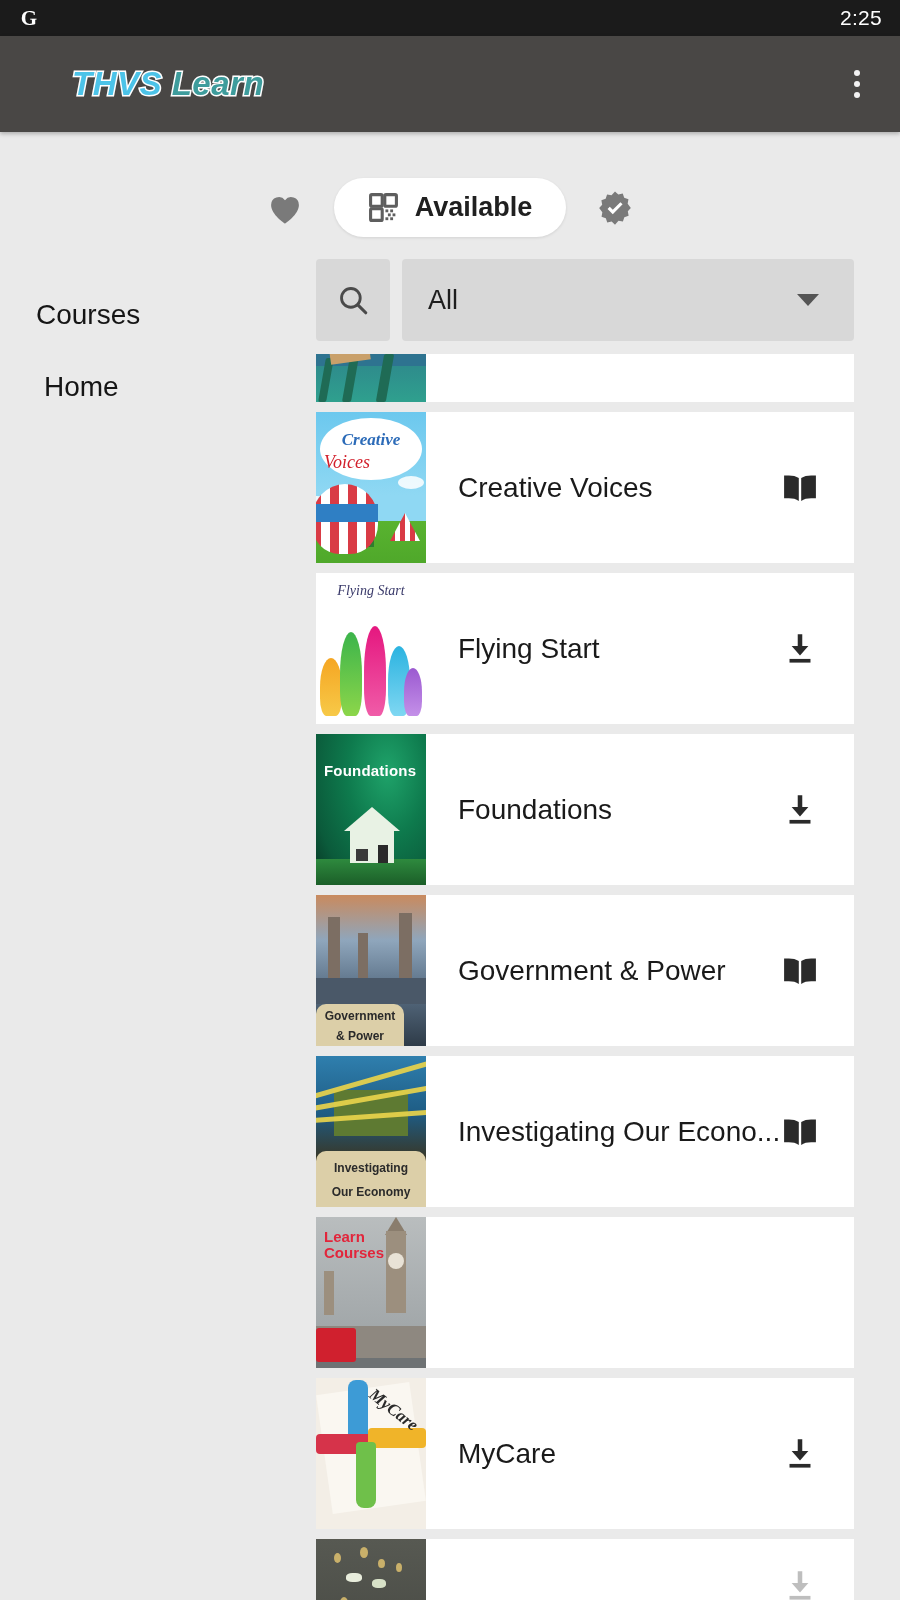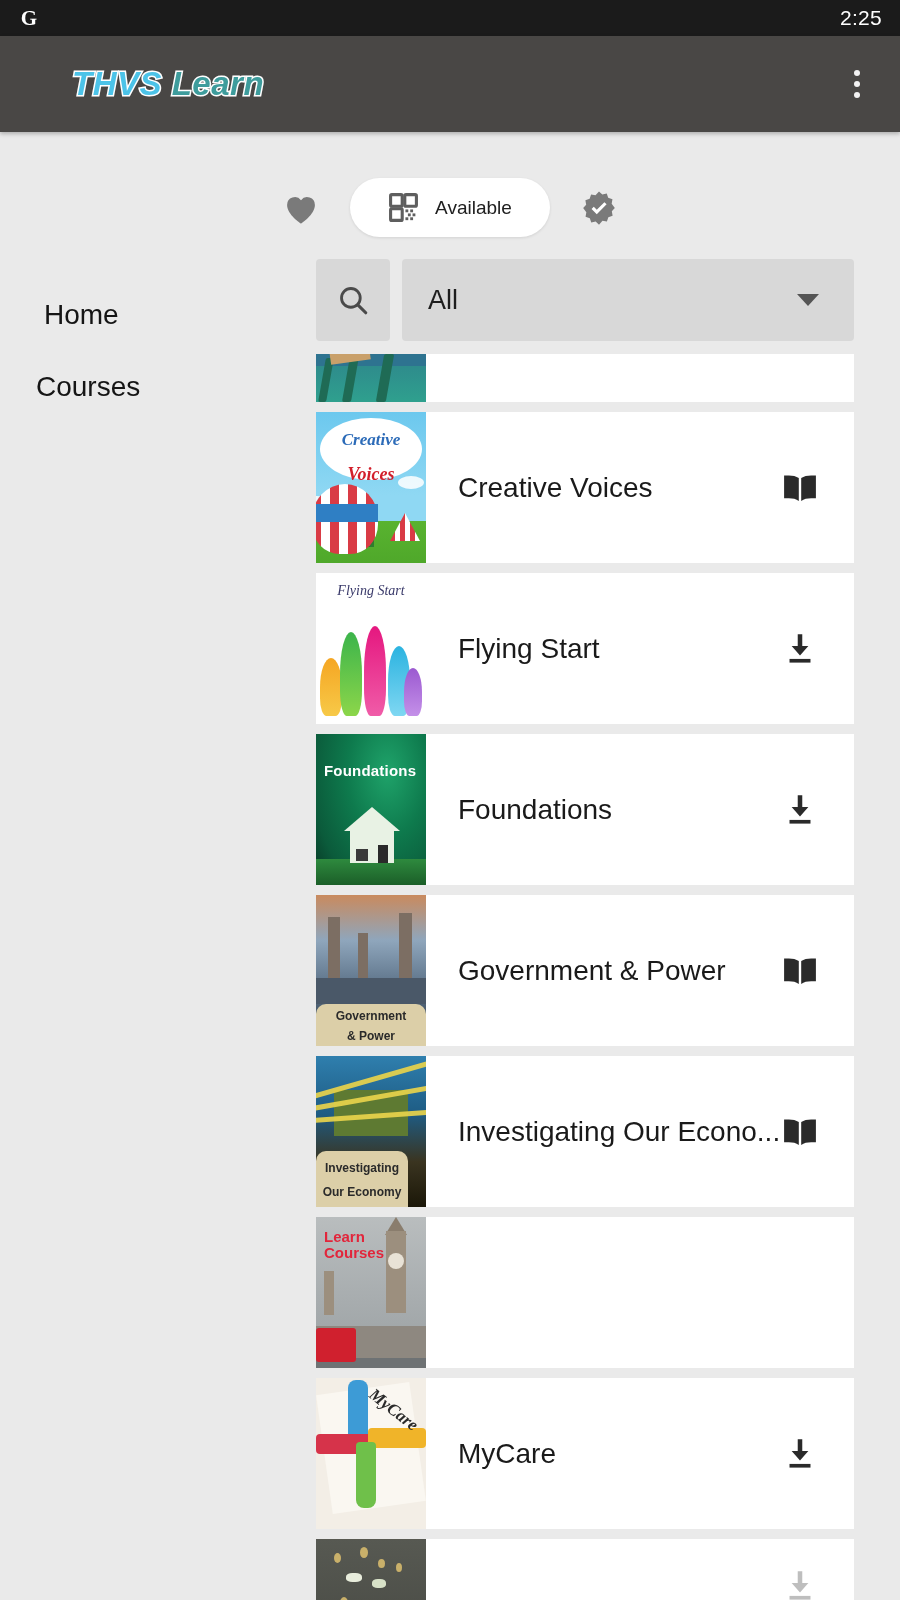--- a/index.html
+++ b/index.html
@@ -47,21 +47,21 @@
     gap:26px; padding:46px 0 22px 0;
   }
   .seg-icon{ width:46px;height:46px;display:flex;align-items:center;justify-content:center;cursor:pointer; }
   .seg-pill{
     display:flex;align-items:center;gap:16px;
     background:#fff;border-radius:32px;
     padding:14px 34px; cursor:pointer;
     box-shadow:0 1px 3px rgba(0,0,0,.10);
     min-width:200px; justify-content:center;
   }
-  .seg-pill .lbl{ font-size:19px;color:#202020; }
+  .seg-pill .lbl{ font-size:27px;color:#202020;font-weight:bold; }
 
   
   .content{ display:flex; align-items:flex-start; }
 
   
   .sidebar{ width:308px; flex:0 0 308px; padding-top:20px; position:relative; }
   .nav-item{
     display:flex; align-items:center;
     height:72px; padding-left:44px;
     font-size:28px; color:#151515; cursor:pointer; position:relative;
@@ -111,21 +111,21 @@
   .art{ position:absolute; inset:0; }
 
   
   .art-ski{ background:linear-gradient(#2E7390 0%,#2E7390 26%,#2E8C8C 26%,#2FA08E 100%); }
   .art-ski .sk{ position:absolute;background:#1F6B55;border-radius:2px;transform:skewX(-10deg); }
 
   
   .art-cv{ background:linear-gradient(#6CC8EE 0%,#8FD8F3 55%,#8FD8F3 72%,#59B330 72%,#4FA82A 100%); }
   .cloud{ position:absolute;background:#fff;border-radius:50%; }
   .cv-txt1{ position:absolute;top:18px;left:8px;width:94px;text-align:center;font-size:17px;font-weight:bold;color:#2C6BB8;font-family:"Liberation Serif",serif;font-style:italic;z-index:3; }
-  .cv-txt2{ position:absolute;top:40px;left:8px;width:94px;text-align:center;font-size:18px;font-weight:bold;color:#D21F2B;font-family:"Liberation Serif",serif;font-style:italic;z-index:3;margin-top:12px; }
+  .cv-txt2{ position:absolute;top:40px;left:8px;width:94px;text-align:left;font-size:18px;font-weight:normal;color:#D21F2B;font-family:"Liberation Serif",serif;font-style:italic;z-index:3; }
   .balloon{ position:absolute;left:-4px;top:72px;width:66px;height:70px;border-radius:50% 50% 42% 42%;
     background:repeating-linear-gradient(90deg,#D93B45 0 9px,#fff 9px 18px); z-index:2;}
   .balloon-band{ position:absolute;left:-4px;top:92px;width:66px;height:18px;background:#2F7FC4;z-index:3; }
   .tent{ position:absolute;right:6px;bottom:22px;width:30px;height:28px;
     background:repeating-linear-gradient(90deg,#D93B45 0 5px,#fff 5px 10px);
     clip-path:polygon(50% 0,100% 100%,0 100%); z-index:2;}
 
   
   .art-fs{ background:#fff; }
   .fs-txt{ position:absolute;top:10px;left:0;width:110px;text-align:center;font-size:14px;font-style:italic;color:#3A3A6A;font-family:"Liberation Serif",serif;z-index:3; }
@@ -133,27 +133,27 @@
 
   
   .art-fd{ background:radial-gradient(ellipse at 65% 25%,#1FA36A 0%,#0E7A4D 40%,#0B5B3B 75%,#073322 100%); }
   .fd-txt{ position:absolute;top:28px;left:8px;font-size:15px;font-weight:bold;color:#fff;z-index:3;letter-spacing:.2px; }
   .fd-house{ position:absolute;left:34px;bottom:22px;width:44px;height:34px;background:#E8F2E4;z-index:3; }
   .fd-roof{ position:absolute;left:28px;bottom:54px;width:0;height:0;border-left:28px solid transparent;border-right:28px solid transparent;border-bottom:24px solid #E8F2E4;z-index:3; }
   .fd-grass{ position:absolute;left:0;bottom:0;width:110px;height:26px;background:linear-gradient(#2E8A3E,#1B5E28);z-index:2; }
 
   
   .art-gp{ background:linear-gradient(#C98A5E 0%,#8FA6BC 30%,#5D7389 60%,#2E3B48 100%); }
-  .gp-band{ position:absolute;left:0;bottom:0;width:110px;height:42px;background:#DCCFA8;border-radius:10px 10px 0 0;z-index:4; }
+  .gp-band{ position:absolute;left:0;bottom:0;width:88px;height:42px;background:#DCCFA8;border-radius:10px 10px 0 0;z-index:4; }
   .gp-band span{ display:block;text-align:center;font-size:12px;font-weight:bold;color:#2A2A2A;line-height:1.15;padding-top:6px; }
   .tower{ position:absolute;background:#7C6E63;z-index:2; }
 
   
   .art-ie{ background:linear-gradient(#2F7FAE 0%,#1E5C84 38%,#3A3420 70%,#1B1708 100%); }
-  .ie-band{ position:absolute;left:0;bottom:0;width:92px;height:56px;background:#DCCFA8;border-radius:10px 10px 0 0;z-index:4; }
+  .ie-band{ position:absolute;left:0;bottom:0;width:110px;height:56px;background:#DCCFA8;border-radius:10px 10px 0 0;z-index:4; }
   .ie-band span{ display:block;text-align:center;font-size:12px;font-weight:bold;color:#2A2A2A;line-height:1.2;padding-top:10px; }
   .streak{ position:absolute;height:5px;background:#E8D24B;border-radius:4px;z-index:3;opacity:.92; }
   .ie-bldg{ position:absolute;left:18px;top:34px;width:74px;height:46px;background:#5E7A32;z-index:2; }
 
   
   .art-le{ background:linear-gradient(#B9BDBE 0%,#A9AEB0 50%,#9AA0A2 100%); }
   .le-txt{ position:absolute;top:12px;left:8px;font-size:15px;font-weight:bold;color:#E2253B;line-height:1.05;z-index:4; }
   .le-bigben{ position:absolute;right:20px;top:14px;width:20px;height:82px;background:#9C8F7E;z-index:3; }
   .le-top{ position:absolute;right:19px;top:0;width:0;height:0;border-left:11px solid transparent;border-right:11px solid transparent;border-bottom:18px solid #8A7D6D;z-index:3; }
   .le-bus{ position:absolute;left:0;bottom:6px;width:40px;height:34px;background:#D0202E;border-radius:3px;z-index:4; }
@@ -215,25 +215,25 @@
     <svg width="38" height="38" viewBox="0 0 24 24">
       <path fill="#7A7A7A" d="M12 1.5l2.1 1.9 2.8-.5.9 2.7 2.7.9-.5 2.8L22 12l-1.9 2.1.5 2.8-2.7.9-.9 2.7-2.8-.5L12 22.5l-2.1-1.9-2.8.5-.9-2.7-2.7-.9.5-2.8L2 12l1.9-2.1-.5-2.8 2.7-.9.9-2.7 2.8.5z"></path>
       <path fill="#fff" d="M10.6 15.9l-3.3-3.3 1.4-1.4 1.9 1.9 4.8-4.8 1.4 1.4z"></path>
     </svg>
   </div>
 </div>
 
 <div class="content">
 
   <div class="sidebar">
+    <div class="nav-item active">
+      <span>Courses</span>
+    </div>
     <div class="nav-item">
       <span>Home</span>
-    </div>
-    <div class="nav-item active">
-      <span>Courses</span>
     </div>
   </div>
 
   <div class="main">
 
     <div class="search-row">
       <div class="search-btn">
         <svg width="34" height="34" viewBox="0 0 24 24">
           <circle cx="10.5" cy="10.5" r="6.6" fill="none" stroke="#4A4A4A" stroke-width="2"></circle>
           <line x1="15.4" y1="15.4" x2="21" y2="21" stroke="#4A4A4A" stroke-width="2.2" stroke-linecap="round"></line>

